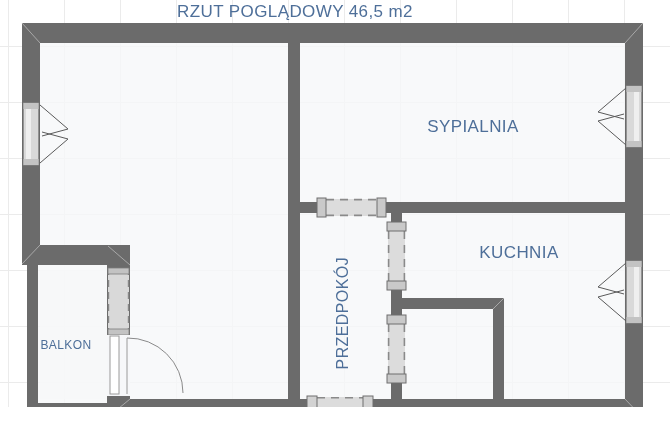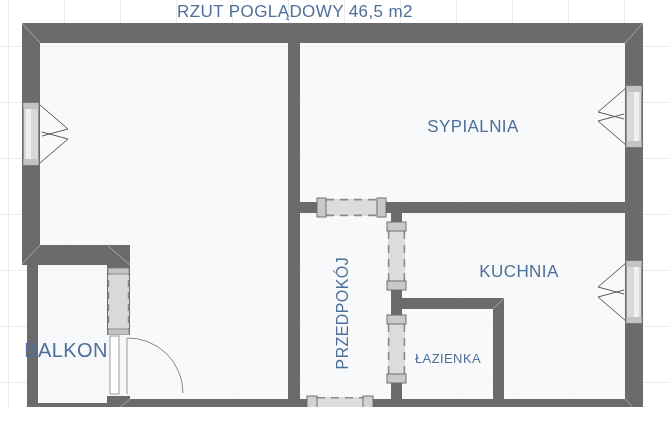--- a/index.html
+++ b/index.html
@@ -149,18 +149,17 @@
       <rect x="317" y="397" width="46" height="24" fill="var(--door_fill)"></rect>
       <line x1="317" y1="397.8" x2="363" y2="397.8" stroke="#8a8a8a" stroke-width="1.6" stroke-dasharray="8,6"></line>
       <line x1="317" y1="420.2" x2="363" y2="420.2" stroke="#8a8a8a" stroke-width="1.6" stroke-dasharray="8,6"></line>
       <rect x="307" y="396" width="10" height="26" fill="#d2d2d2" stroke="#6e6e6e" stroke-width="1"></rect>
       <rect x="363" y="396" width="10" height="26" fill="#d2d2d2" stroke="#6e6e6e" stroke-width="1"></rect>
     </g>
   </svg>
 
   <div class="lbl title" style="left:145px;top:2px;">RZUT POGLĄDOWY 46,5 m2</div>
   <div class="lbl room-lg" style="left:403px;top:117px;">SYPIALNIA</div>
-  <div class="lbl room-lg" style="left:449px;top:243px;margin-top:19px;">KUCHNIA</div>
+  <div class="lbl room-lg" style="left:449px;top:243px;">KUCHNIA</div>
   <div class="lbl room-lg vert" style="left:273px;top:304px;font-size:16px;">PRZEDPOKÓJ</div>
-  <div class="lbl room-sm" style="left:393px;top:352px;">ŁAZIENKA</div>
-  <div class="lbl room-sm" style="left:11px;top:339px;font-size:20px;text-align:center;">BALKON</div>
+  <div class="lbl room-sm" style="left:11px;top:339px;font-size:12px;text-align:center;">BALKON</div>
 
 </div>
 
 </body></html>

